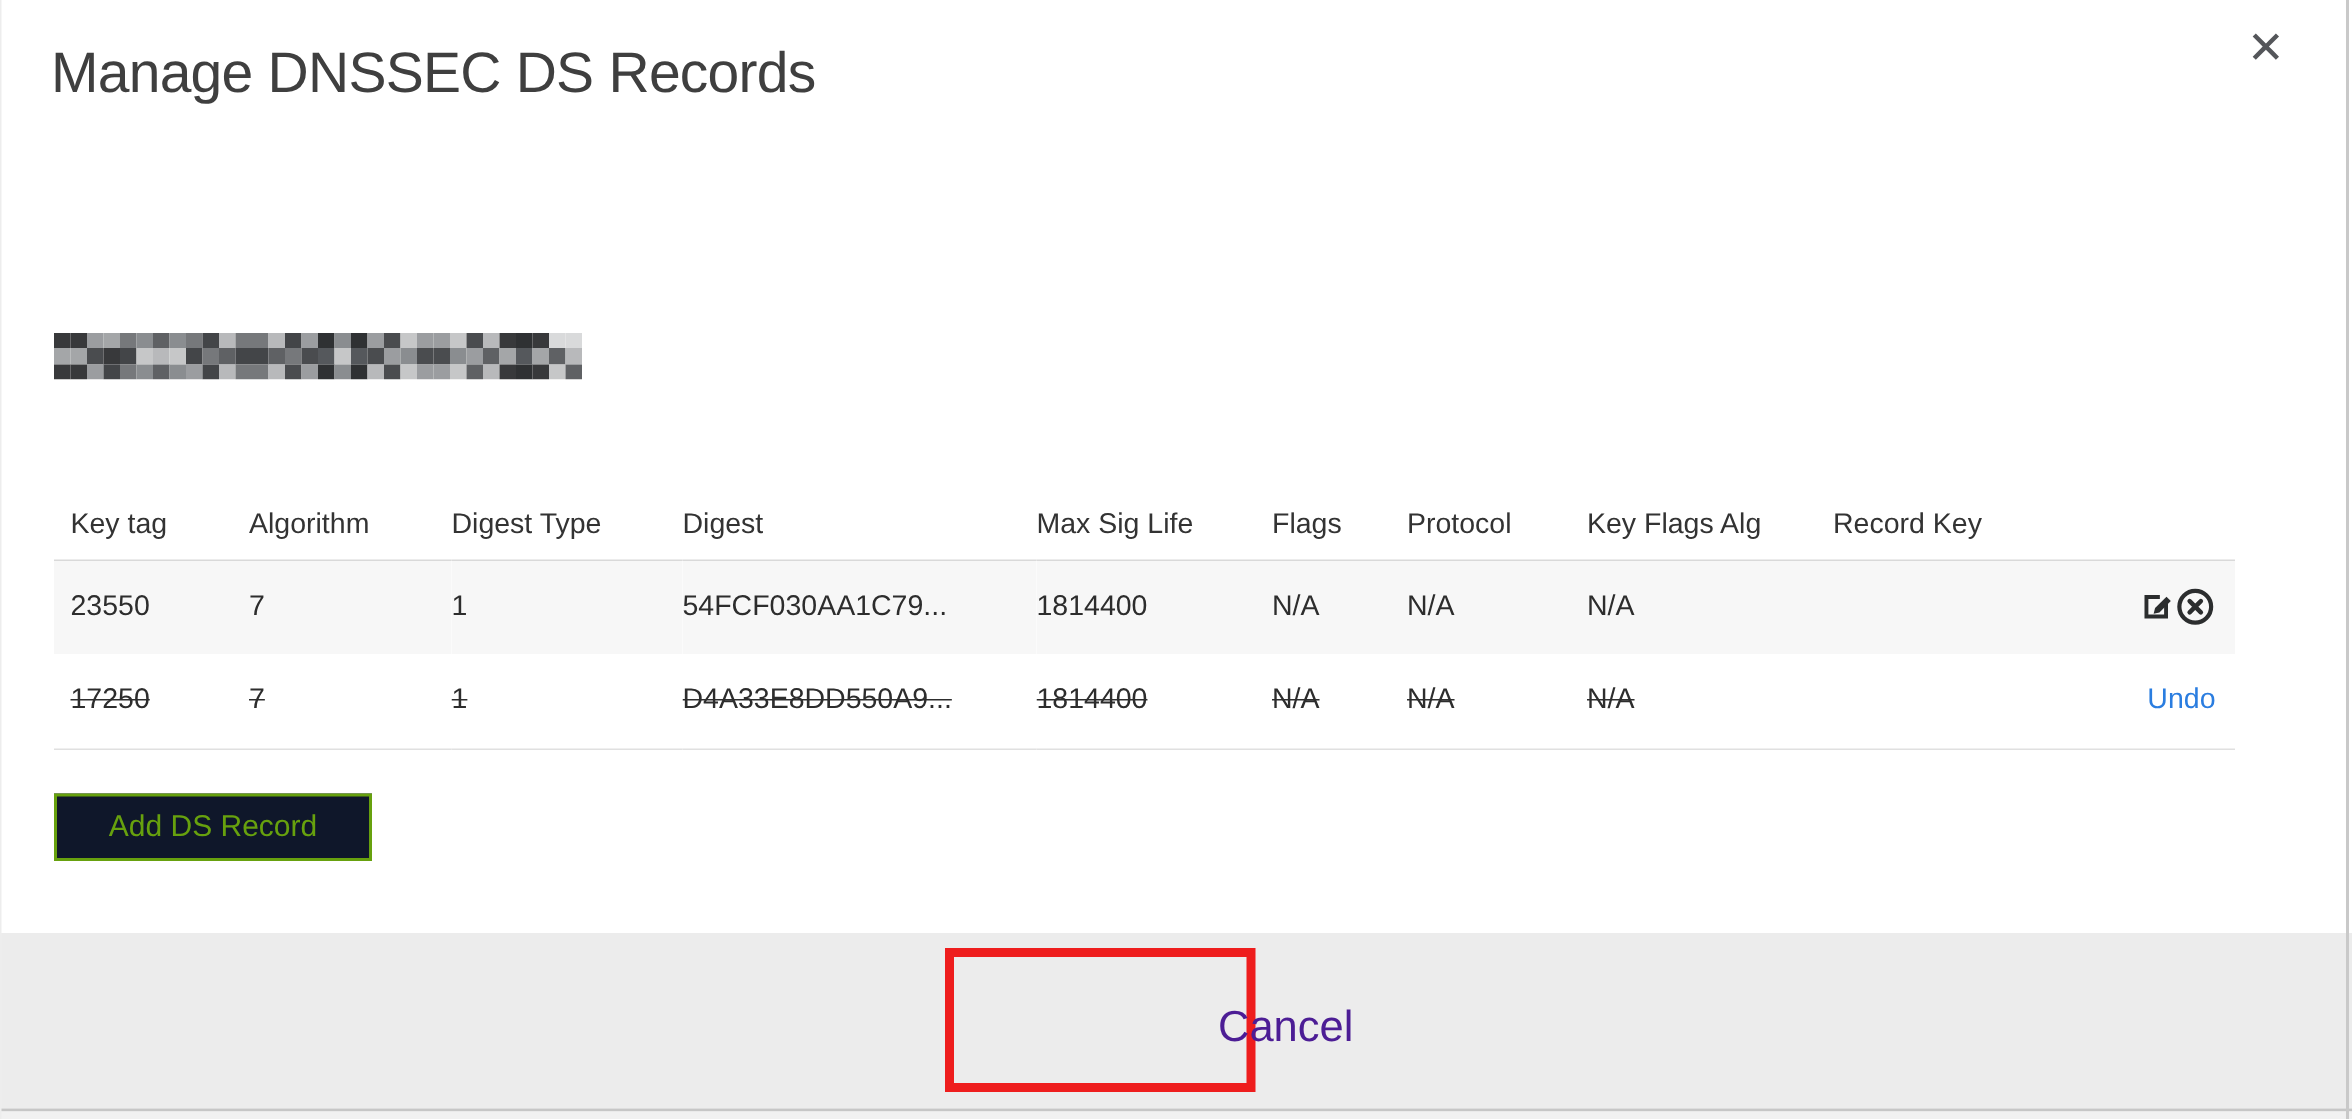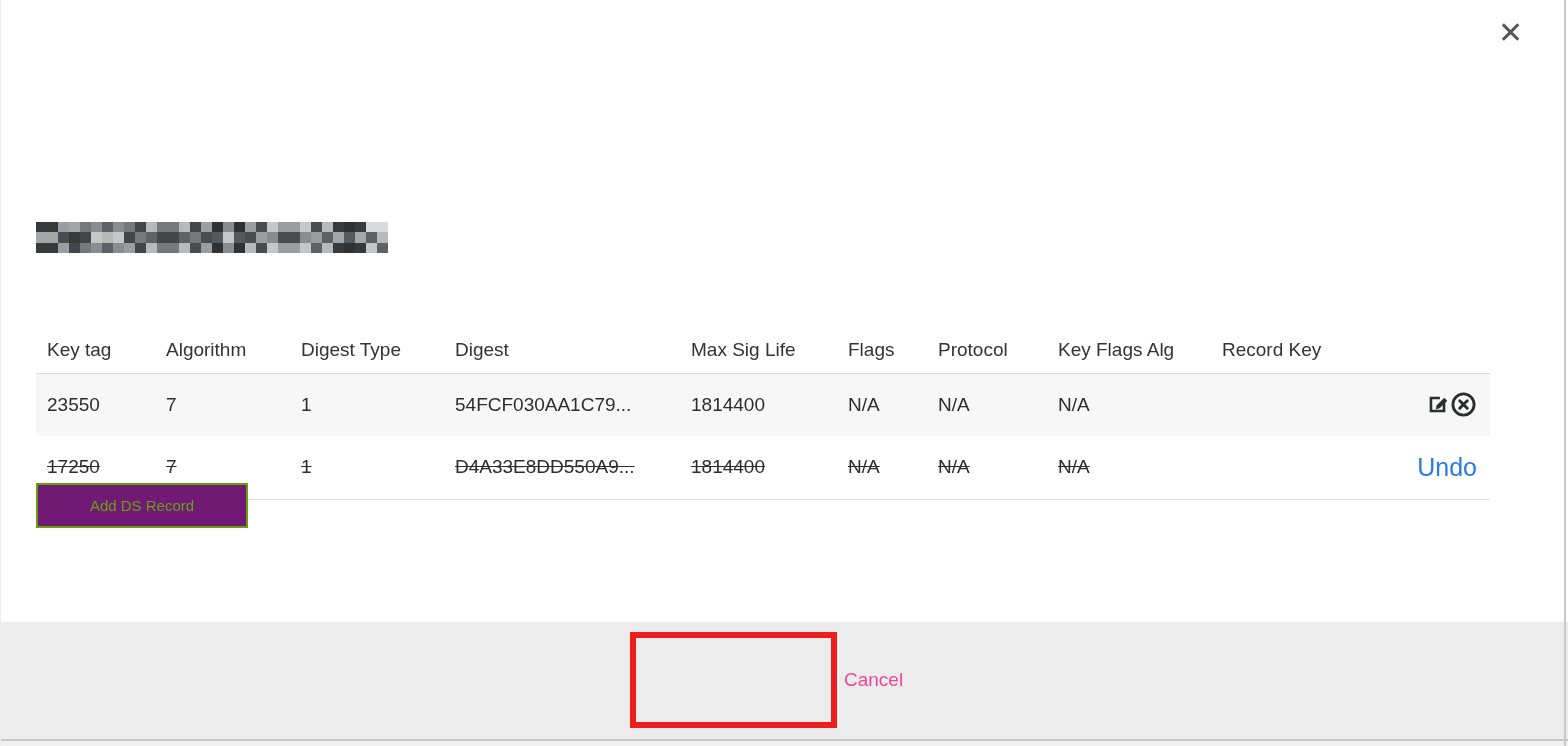--- a/index.html
+++ b/index.html
@@ -63,30 +63,30 @@
   .ds-table .c1 { padding-left: 11px; }
   .row-active td { background: #f7f7f7; }
   .row-deleted td { background: #ffffff; border-bottom: 1px solid #e0e0e0; }
   .row-deleted .cell-text { text-decoration: line-through; }
   .actions-cell { text-align: right; padding-right: 13px; }
   .icon-btn {
     display: inline-block; vertical-align: middle; cursor: pointer;
     color: #2b2d2e; line-height: 0;
   }
   .undo-link {
-    color: #2a7de0; cursor: pointer; font-size: 25px; text-decoration: none;
+    color: #2a7de0; cursor: pointer; font-size: 19px; text-decoration: none;
   }
 
   .add-btn {
-    position: absolute; left: 36px; top: 483px;
+    position: absolute; left: 36px; top: 529px;
     width: 212px; height: 45px;
-    background: #701a75;
+    background: #0f172a;
     border: 2px solid #67a10e;
     color: #67a10e;
-    font-size: 15px;
+    font-size: 20px;
     font-family: "Liberation Sans", sans-serif;
     cursor: pointer;
     text-align: center; line-height: 41px;
   }
 
   .footer {
     position: absolute; left: 0; top: 622px;
     width: 1568px; height: 117px;
     background: #ececec;
   }
@@ -104,29 +104,30 @@
     width: 160px; height: 65px;
     background: #6fa611;
     border: none;
     border-bottom: 5px solid #567d0e;
     color: #ffffff;
     font-size: 24px;
     font-family: "Liberation Sans", sans-serif;
     cursor: pointer;
   }
   .cancel-link {
-    position: absolute; left: 844px; top: 669px;
-    font-size: 19px; color: #ec4899; cursor: pointer; text-decoration: none;
+    position: absolute; left: 812px; top: 669px;
+    font-size: 29px; color: #4c1d95; cursor: pointer; text-decoration: none;
   }
 </style>
 </head>
 <body>
 
 <div class="modal">
 
+  <div class="title">Manage DNSSEC DS Records</div>
   <div class="close-x">✕</div>
 
   <div class="redacted" aria-label="redacted domain">
       <span style="background: rgb(56, 57, 59);"></span>
       <span style="background: rgb(56, 57, 59);"></span>
       <span style="background: rgb(155, 157, 160);"></span>
       <span style="background: rgb(164, 166, 168);"></span>
       <span style="background: rgb(118, 120, 123);"></span>
       <span style="background: rgb(138, 141, 144);"></span>
       <span style="background: rgb(95, 97, 100);"></span>

